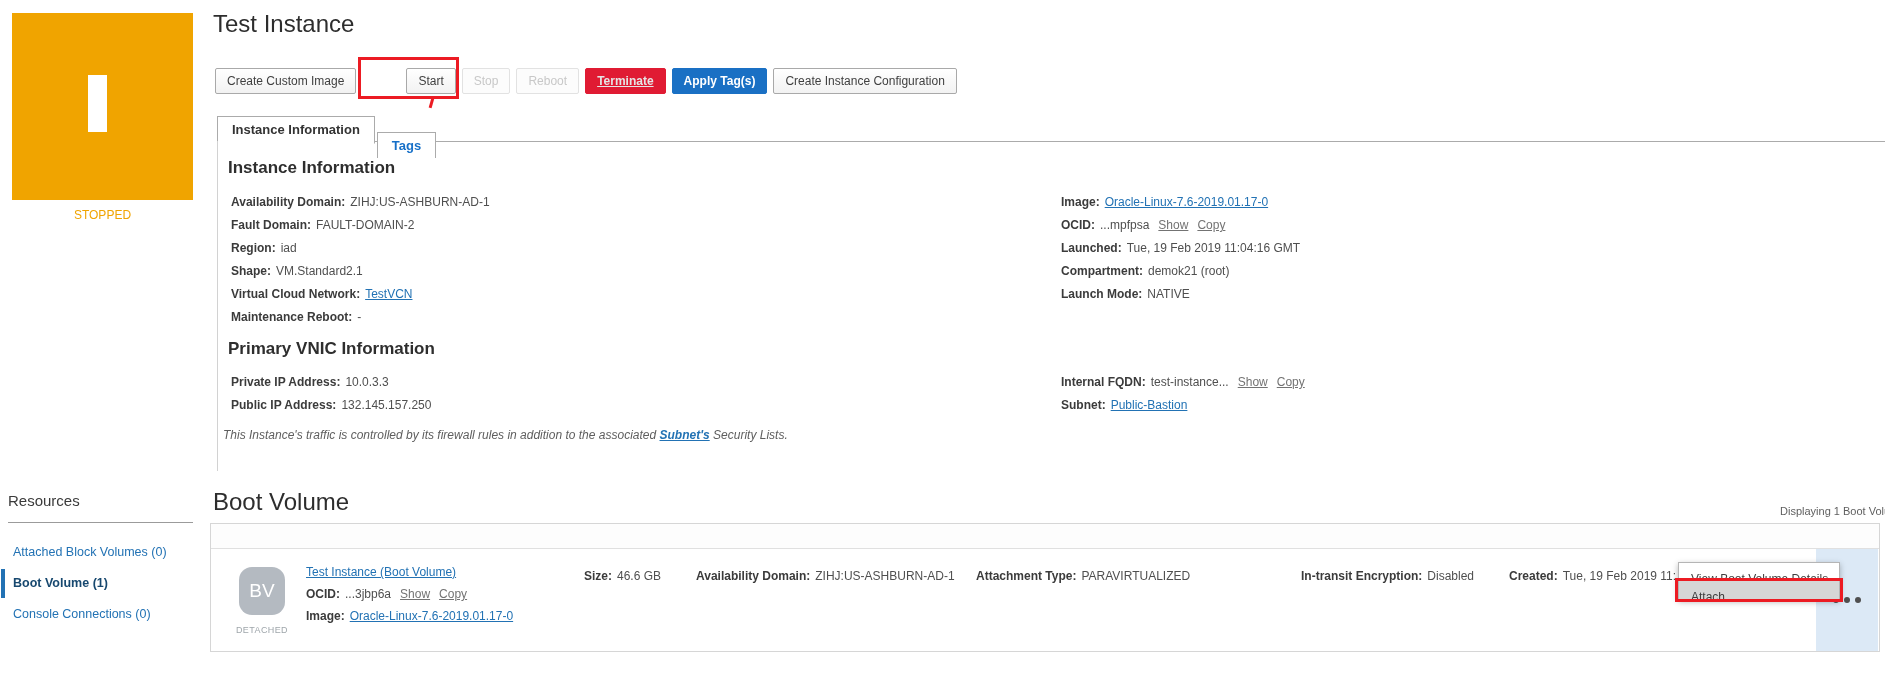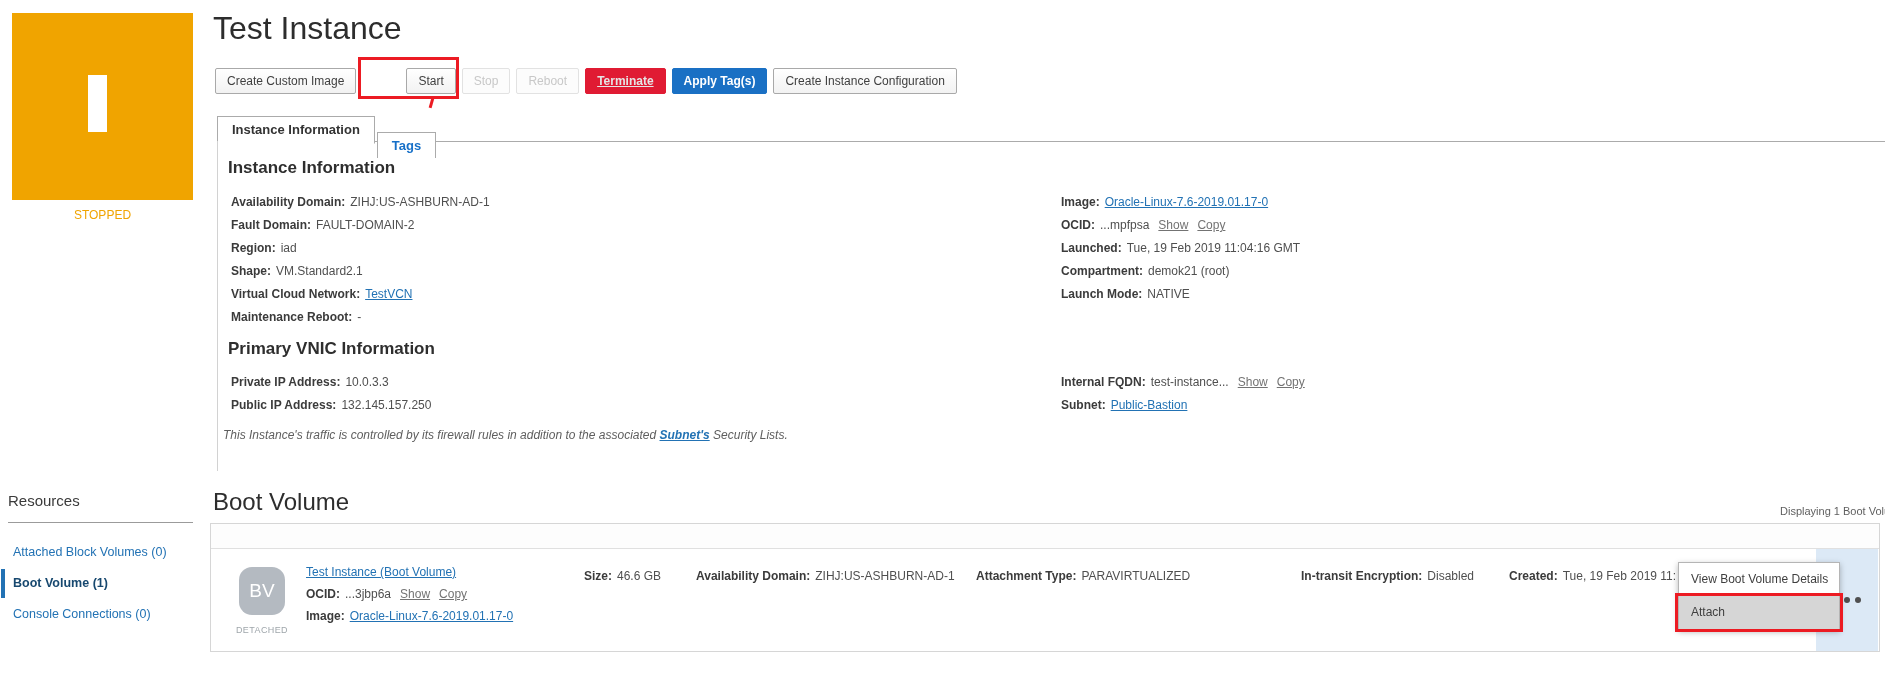--- a/index.html
+++ b/index.html
@@ -16,21 +16,21 @@
   .res-heading{position:absolute;left:8px;top:492px;font-size:15px;color:#3a3a3a;}
   .res-divider{position:absolute;left:8px;top:522px;width:185px;height:1px;background:#9b9b9b;}
   .res-nav{position:absolute;left:0;top:537px;width:205px;}
   .res-item{position:relative;height:31px;line-height:31px;padding-left:13px;
             color:var(--link-blue,#2272B4);font-size:12.5px;white-space:nowrap;cursor:pointer;}
   .res-item.active{color:var(--nav-active,#17486F);font-weight:bold;}
   .res-item.active::before{content:"";position:absolute;left:1px;top:1px;width:4px;height:29px;
             background:var(--link-blue,#2272B4);}
 
   
-  .page-title{position:absolute;left:213px;top:10px;font-size:32px;color:#2d2d2d;}
+  .page-title{position:absolute;left:213px;top:10px;font-size:24px;color:#2d2d2d;}
   .toolbar{position:absolute;left:215px;top:68px;display:flex;gap:6px;align-items:flex-start;}
   .btn{height:26px;line-height:24px;padding:0 11px;border:1px solid #a9a9a9;border-radius:2px;
        background:linear-gradient(#ffffff,#f2f2f2);color:#3f3f3f;font-size:12px;white-space:nowrap;cursor:pointer;
        font-family:"Liberation Sans",sans-serif;}
   .btn.disabled{background:#fcfcfc;border-color:#e2e2e2;color:#c8c8c8;cursor:default;}
   .btn.danger{background:var(--terminate-red,#E01B33);border-color:var(--terminate-red,#E01B33);
               color:#e5e5e5;font-weight:bold;text-decoration:underline;}
   .btn.primary{background:var(--apply-blue,#1A70C4);border-color:var(--apply-blue,#1A70C4);
                color:#fff;font-weight:bold;}
   .start-wrap{position:relative;display:inline-block;padding-left:44px;}
@@ -70,21 +70,21 @@
             color:#9fa6ab;letter-spacing:.4px;}
   .bv-name{position:absolute;left:95px;top:12px;line-height:22px;white-space:nowrap;}
   .bv-field{position:absolute;top:20px;white-space:nowrap;}
   .bv-actions{position:absolute;right:1px;top:0;height:100%;width:62px;background:var(--actions-bg,#DCE9F6);
               display:flex;align-items:center;justify-content:center;gap:5px;cursor:pointer;}
   .dot{width:6px;height:6px;border-radius:50%;background:#4f4f4f;}
 
   
   .menu{position:absolute;left:1678px;top:562px;width:160px;background:#fff;border:1px solid #b5b5b5;
         box-shadow:0 2px 6px rgba(0,0,0,.28);z-index:10;}
-  .menu-item{height:33px;line-height:33px;padding-left:12px;font-size:12px;color:#3f3f3f;cursor:pointer;white-space:nowrap;}
+  .menu-item{height:18px;line-height:33px;padding-left:12px;font-size:12px;color:#3f3f3f;cursor:pointer;white-space:nowrap;}
   .menu-item-wrap{position:relative;}
   .menu-item.selected{background:var(--menu-selected,#D6D6D6);}
   .annot-attach{position:absolute;left:-4px;right:-4px;top:-3px;bottom:-3px;
                 border:3px solid var(--annotation-red,#EC1B23);pointer-events:none;}
 </style>
 </head>
 <body>
 
 <div class="screen">
 

